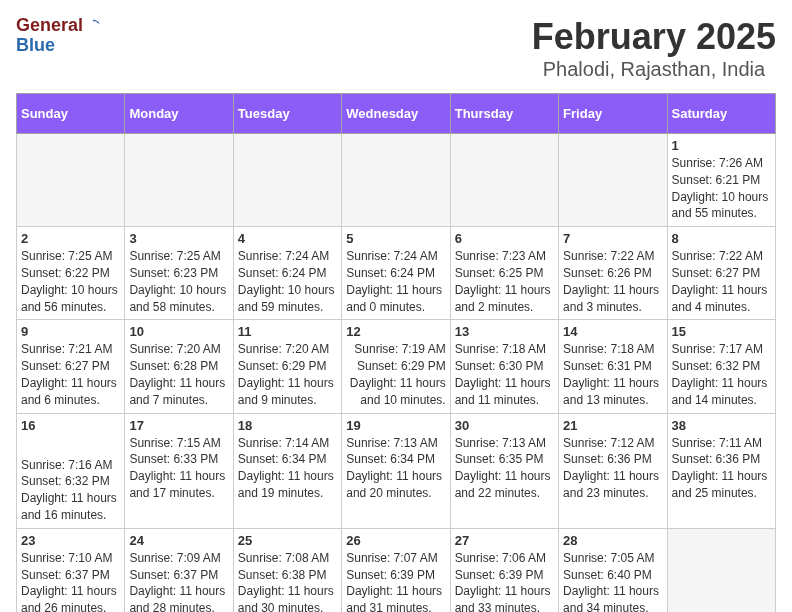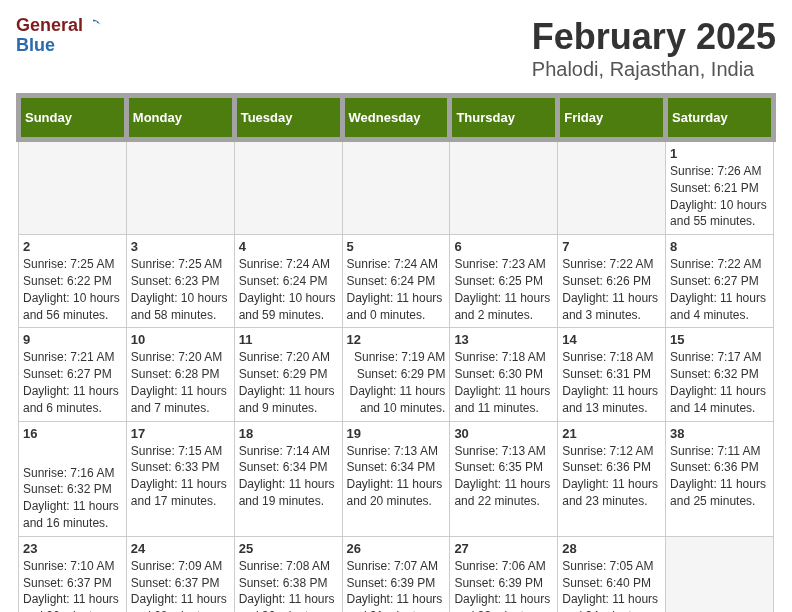--- a/index.html
+++ b/index.html
@@ -1,23 +1,23 @@
 <!DOCTYPE html>
 <html><head>
   <meta charset="utf-8">
   <style>
     * { box-sizing: border-box; margin: 0; padding: 0; }
     body { font-family: Arial, sans-serif; background: #fff; width: 792px; min-height: 612px; padding: 16px; }
     .header { display: flex; justify-content: space-between; align-items: flex-start; margin-bottom: 12px; }
     .logo { display: flex; align-items: center; }
-    .title-block { text-align: left; }
+    .title-block { text-align: center; }
     .month-title { font-size: 36px; font-weight: bold; color: #333; }
     .location { font-size: 20px; color: #555; }
     table { width: 100%; border-collapse: collapse; table-layout: fixed; }
-    thead th { background: #4d7c0f; color: #fff; padding: 12px 4px; text-align: left; font-size: 13px; font-weight: bold; border: 5px solid #a3a3a3; }
+    thead th { background: #8b5cf6; color: #fff; padding: 12px 4px; text-align: left; font-size: 13px; font-weight: bold; border: 1px solid #a3a3a3; }
     td { border: 1px solid #ccc; vertical-align: top; padding: 4px; font-size: 10.5px; color: #333; height: 88px; background: #fff; }
     td.empty { background: #f5f5f5; }
     .day-num { font-weight: bold; font-size: 13px; display: block; margin-bottom: 2px; }
     .day-info { font-size: 12px; line-height: 1.4; }
   </style>
 </head>
 <body>
 
 <div class="header">
   <div class="logo">

